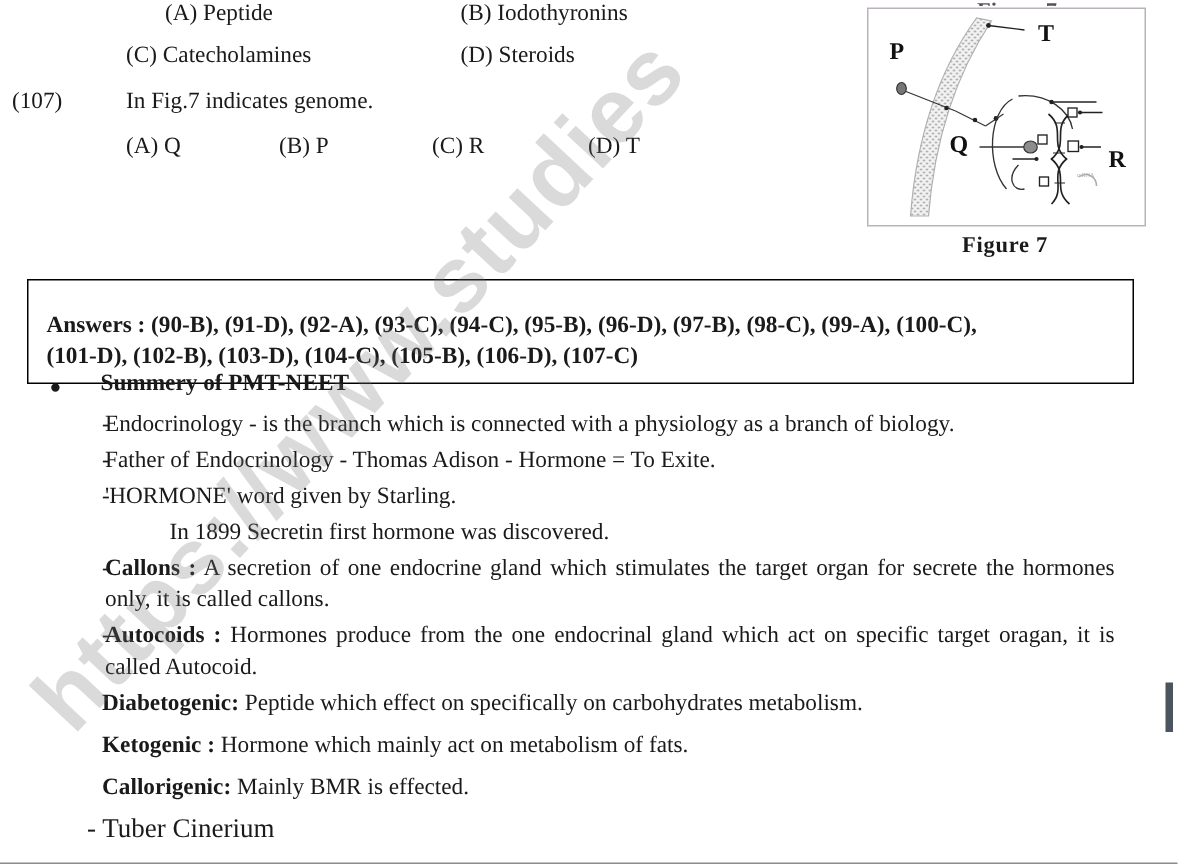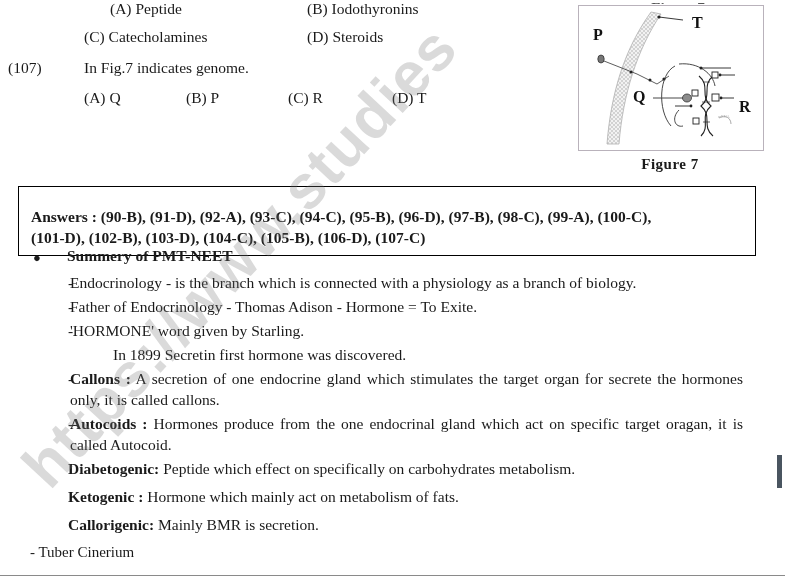--- a/index.html
+++ b/index.html
@@ -181,22 +181,22 @@
   }
   .term-line {
     margin-left: 68px;
     margin-right: 42px;
     font-size: 15.5px;
     line-height: 21px;
     margin-bottom: 7px;
   }
   .term-line b { font-weight: 700; }
   .tail-line {
-    margin-left: 30px;
-    font-size: 15px;
+    margin-left: 58px;
+    font-size: 18px;
     line-height: 20px;
   }
 
   
   #bottom-rule {
     position: absolute;
     left: 0;
     top: 575px;
     width: 785px;
     height: 1px;
@@ -361,20 +361,20 @@
 
   <div class="term-line">
     <b>Diabetogenic:</b><span> Peptide which effect on specifically on carbohydrates metabolism.</span>
   </div>
 
   <div class="term-line">
     <b>Ketogenic :</b><span> Hormone which mainly act on metabolism of fats.</span>
   </div>
 
   <div class="term-line">
-    <b>Callorigenic:</b><span> Mainly BMR is secretion.</span>
+    <b>Callorigenic:</b><span> Mainly BMR is effected.</span>
   </div>
 
   <div class="tail-line">- Tuber Cinerium</div>
 </div>
 
 <div id="bottom-rule"></div>
 <div id="scroll-marker"></div>
 
 </body></html>

